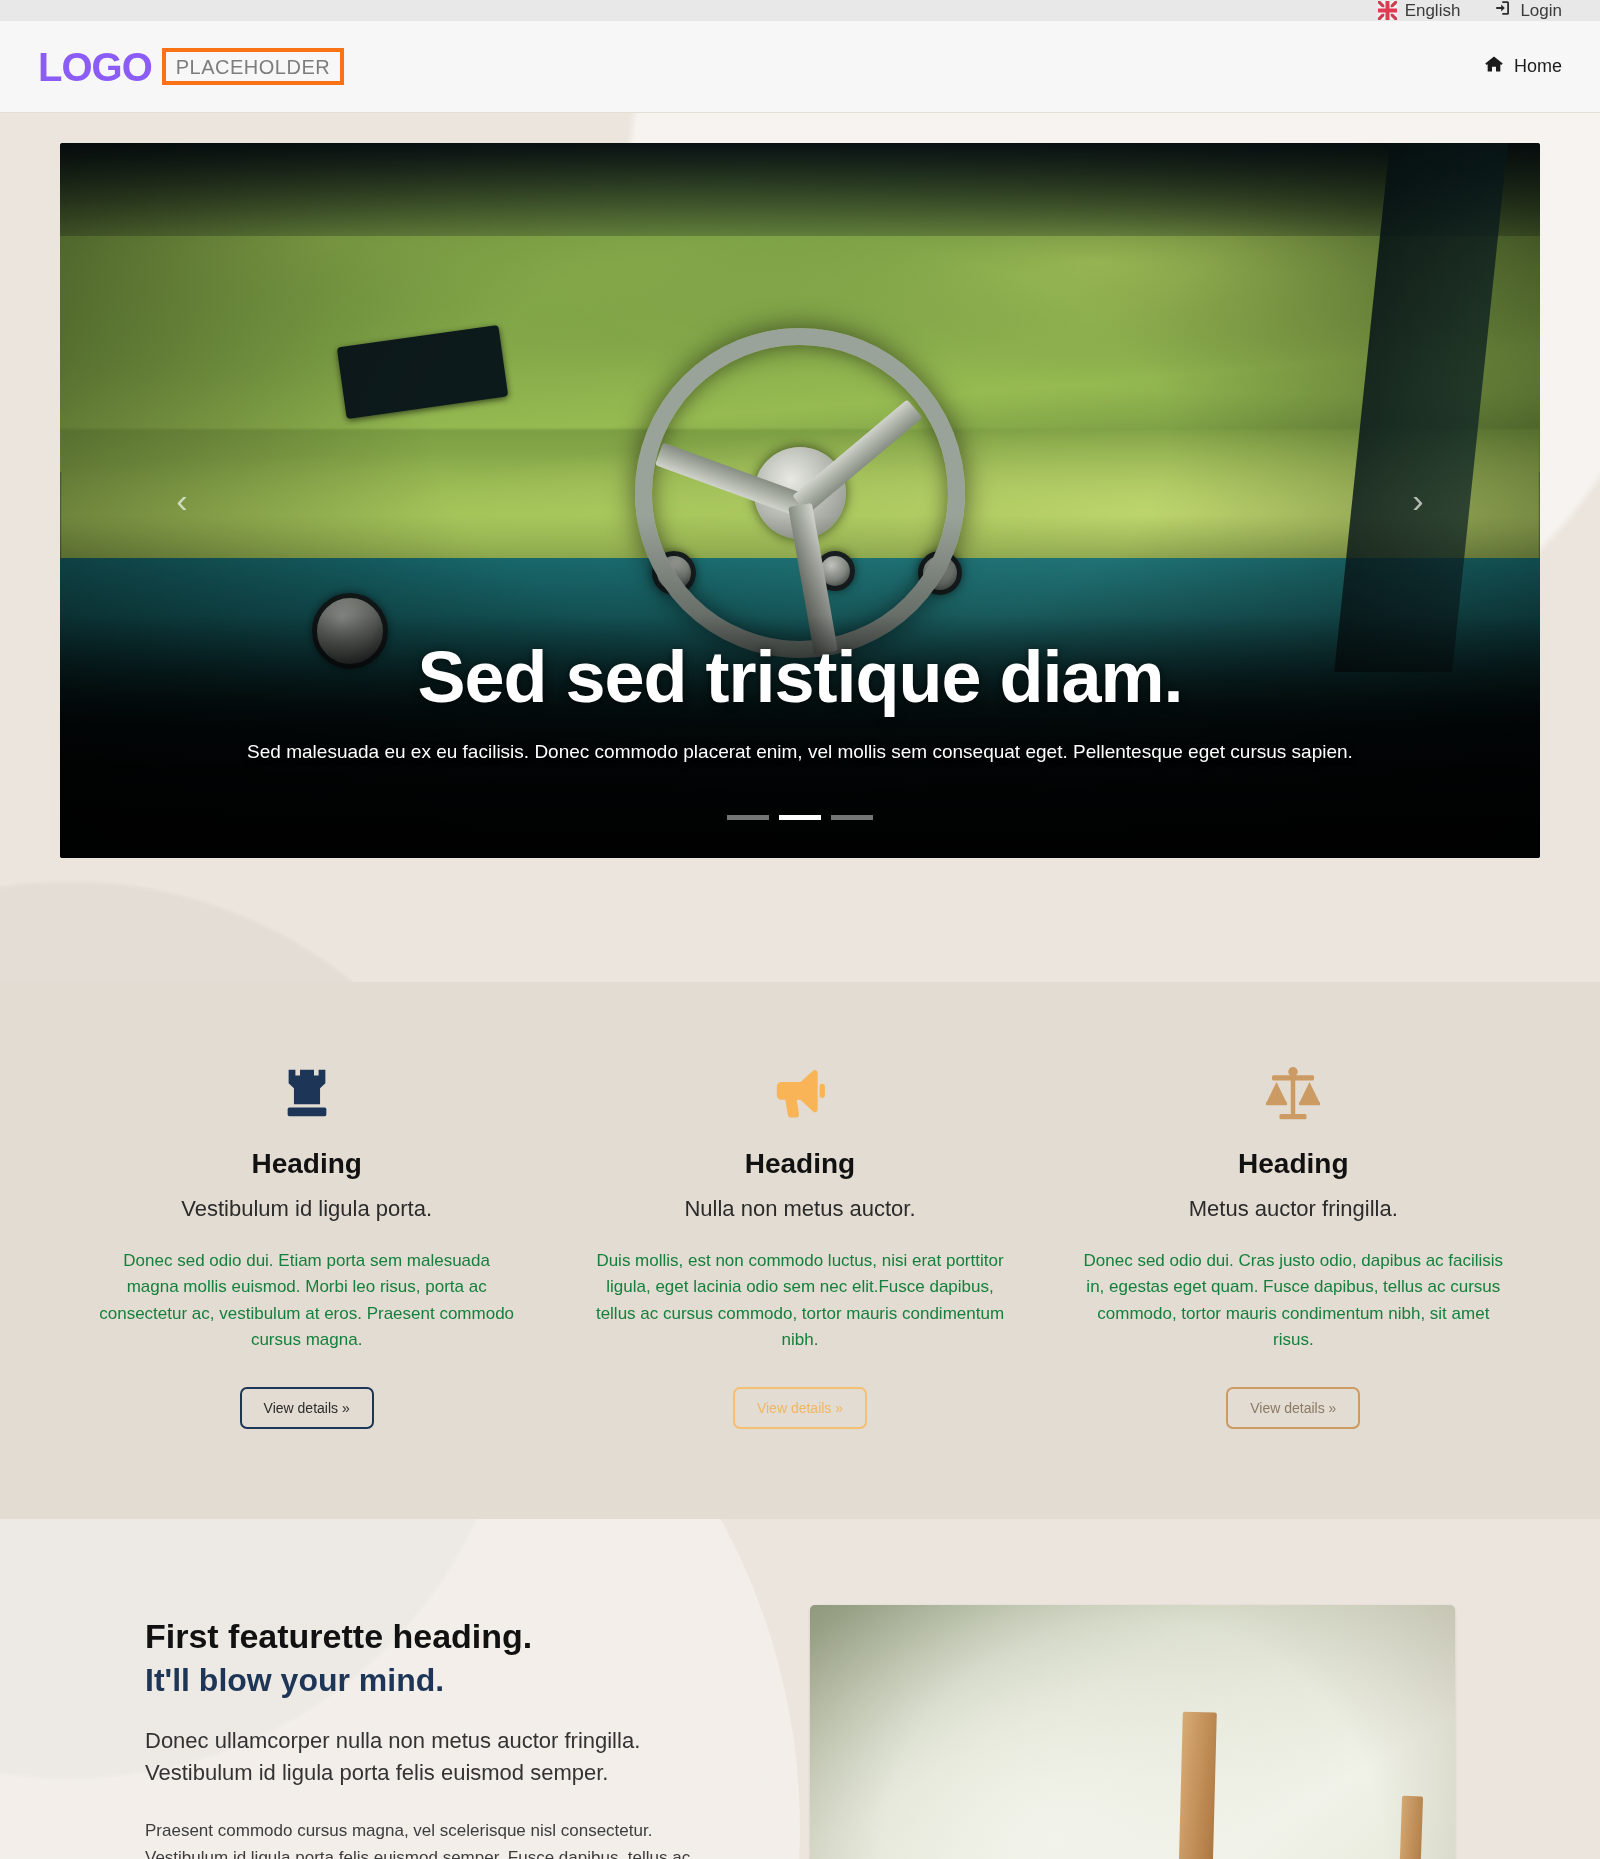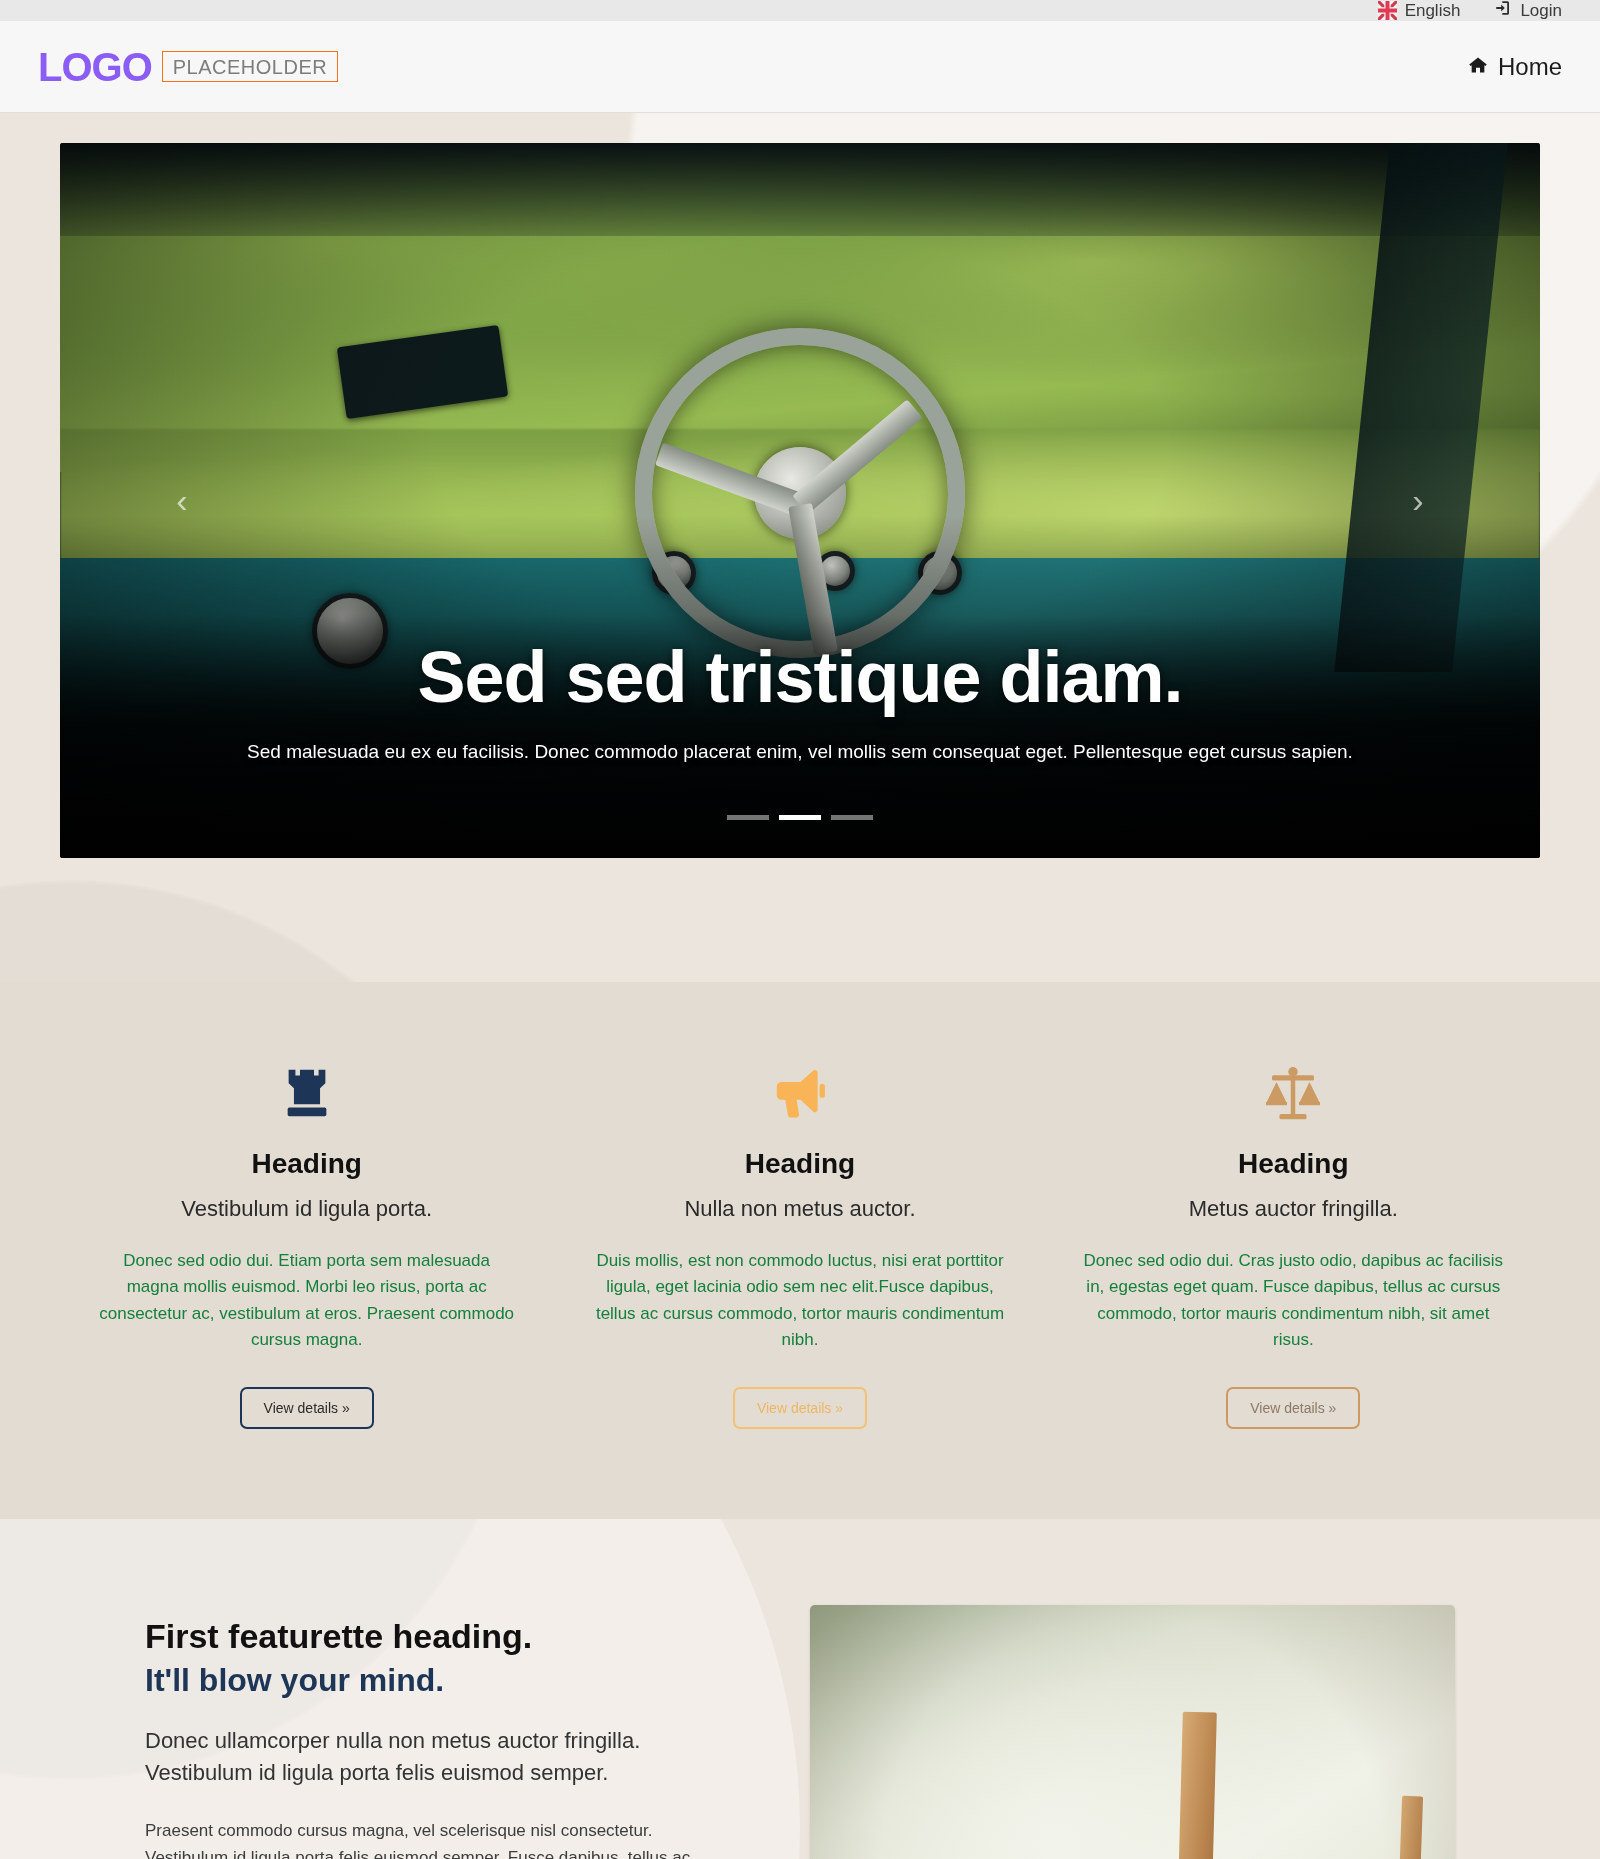--- a/index.html
+++ b/index.html
@@ -37,26 +37,26 @@
   .navbar {
     position:relative; z-index:5;
     height:92px; background:#f7f7f7;
     display:flex; align-items:center; justify-content:space-between;
     padding:0 38px;
     border-bottom:1px solid #e3ded6;
   }
   .logo { display:flex; align-items:center; gap:10px; cursor:pointer; }
   .logo-word { font-size:40px; font-weight:bold; letter-spacing:-1px; color:#8b5cf6; line-height:1; }
   .logo-box {
-    border:1px solid #f97316; color:#7d7d7d;
+    border:4px solid #f97316; color:#7d7d7d;
     font-size:20px; letter-spacing:.5px;
     padding:5px 10px 4px; line-height:1;
   }
   .nav-links { display:flex; align-items:center; gap:30px; }
-  .nav-link { display:flex; align-items:center; gap:10px; font-size:24px; color:#1c1c1c; cursor:pointer;text-align:center; }
+  .nav-link { display:flex; align-items:center; gap:10px; font-size:18px; color:#1c1c1c; cursor:pointer;text-align:center; }
 
   
   .hero-wrap { position:relative; z-index:3; padding:30px 60px 0; }
   .carousel {
     position:relative; height:715px; border-radius:3px; overflow:hidden;
     background:#11211f;
   }
   .carousel-photo { position:absolute; inset:0; overflow:hidden; }
   .cp-sky {
     position:absolute; left:0; top:0; width:100%; height:46%;

